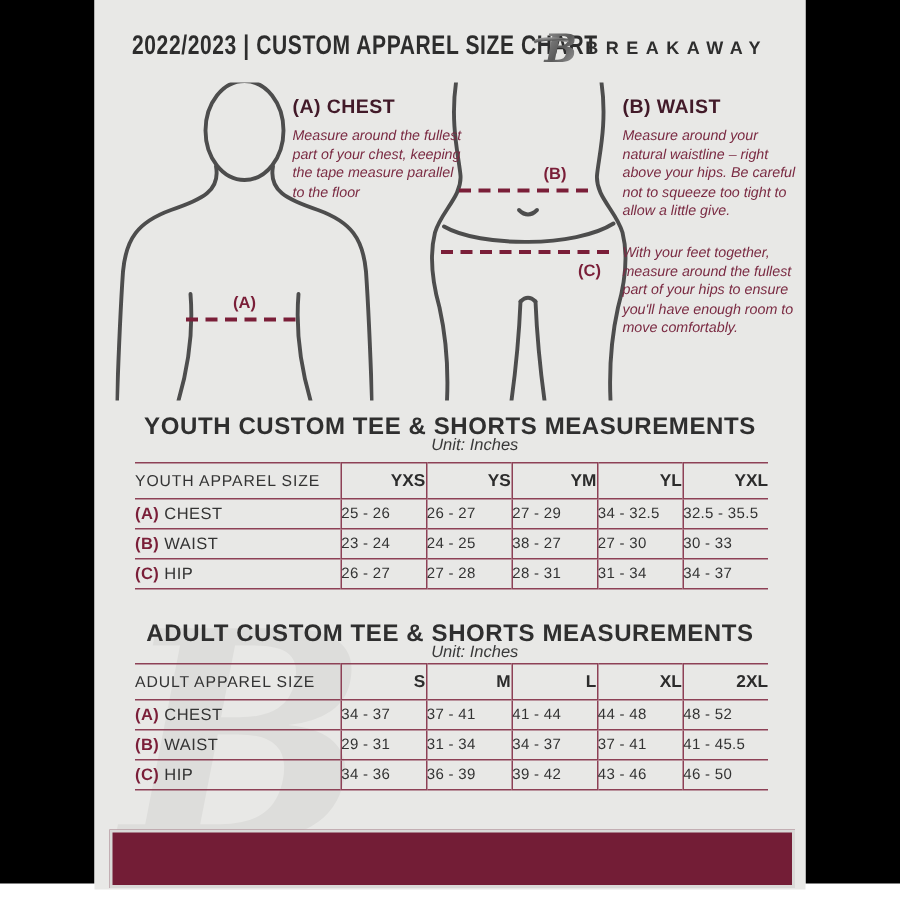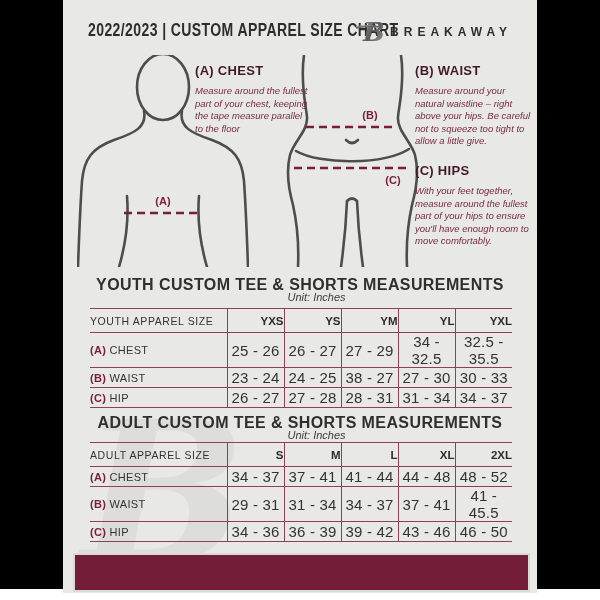--- a/index.html
+++ b/index.html
@@ -48,21 +48,21 @@
   table.size col.lbl { width: 137px; }
   table.size col.val { width: 57px; }
   table.size tr { border-top: 1.5px solid #8d4156; border-bottom: 1.5px solid #8d4156; }
   table.size td, table.size th { border-left: 1.5px solid #8d4156; padding: 0; height: 20px; vertical-align: middle; }
   table.size td:first-child, table.size th:first-child { border-left: none; }
   table.size thead th { height: 24px; }
   th.apparel { font-size: 10.5px; font-weight: normal; color: #333333; text-align: left; padding-left: 12px; letter-spacing: 0.6px; }
   th.sz { font-size: 11.5px; font-weight: bold; color: #2c2c2c; text-align: right; margin-left: 16px; }
   td.rowlbl { font-size: 11px; color: #333333; text-align: left; padding-left: 12px; letter-spacing: 0.3px; }
   td.rowlbl .key { color: #7a1e38; font-weight: bold; }
-  td.val { font-size: 15px; color: #333333; text-align: center; letter-spacing: 0.2px; }
+  td.val { font-size: 10px; color: #333333; letter-spacing: 0.2px; }
 
   
   .footer-bar { position: absolute; left: 10px; top: 553px; width: 457px; height: 39px; background: #731d36;
     border: 2px solid #d9d9d7; z-index: 3; }
 </style>
 </head>
 <body>
 
 <div class="canvas">
   <div class="side-bar left"></div>
@@ -119,21 +119,20 @@
 
       <div class="instr instr-a">
         <h3>(A) CHEST</h3>
         <p>Measure around the fullest part of your chest, keeping the tape measure parallel to the floor</p>
       </div>
       <div class="instr instr-b">
         <h3>(B) WAIST</h3>
         <p>Measure around your natural waistline – right above your hips. Be careful not to squeeze too tight to allow a little give.</p>
       </div>
       <div class="instr instr-c">
-        <h3>(C) HIPS</h3>
         <p>With your feet together, measure around the fullest part of your hips to ensure you'll have enough room to move comfortably.</p>
       </div>
 
       <div class="sec-title t1-title">YOUTH CUSTOM TEE &amp; SHORTS MEASUREMENTS</div>
       <div class="sec-unit t1-unit">Unit: Inches</div>
       <table class="size t1">
         <colgroup>
             <col class="lbl">
             <col class="val">
             <col class="val">

